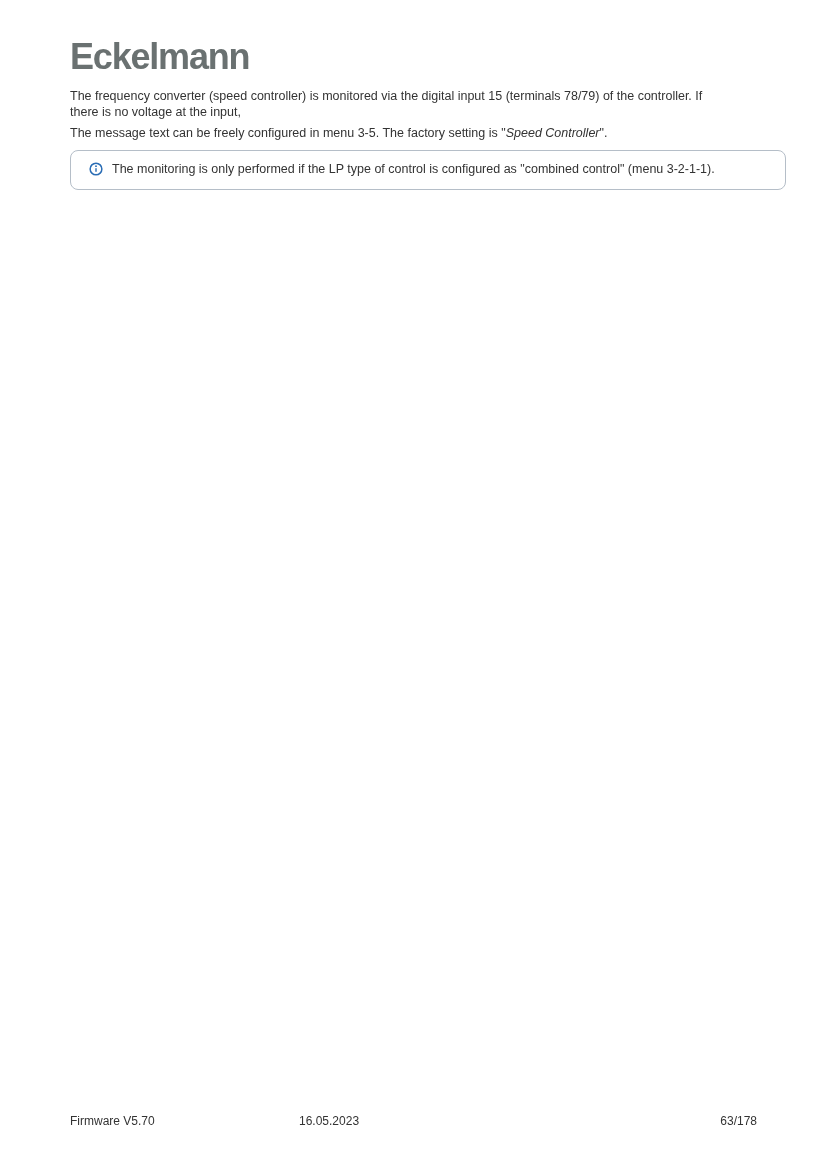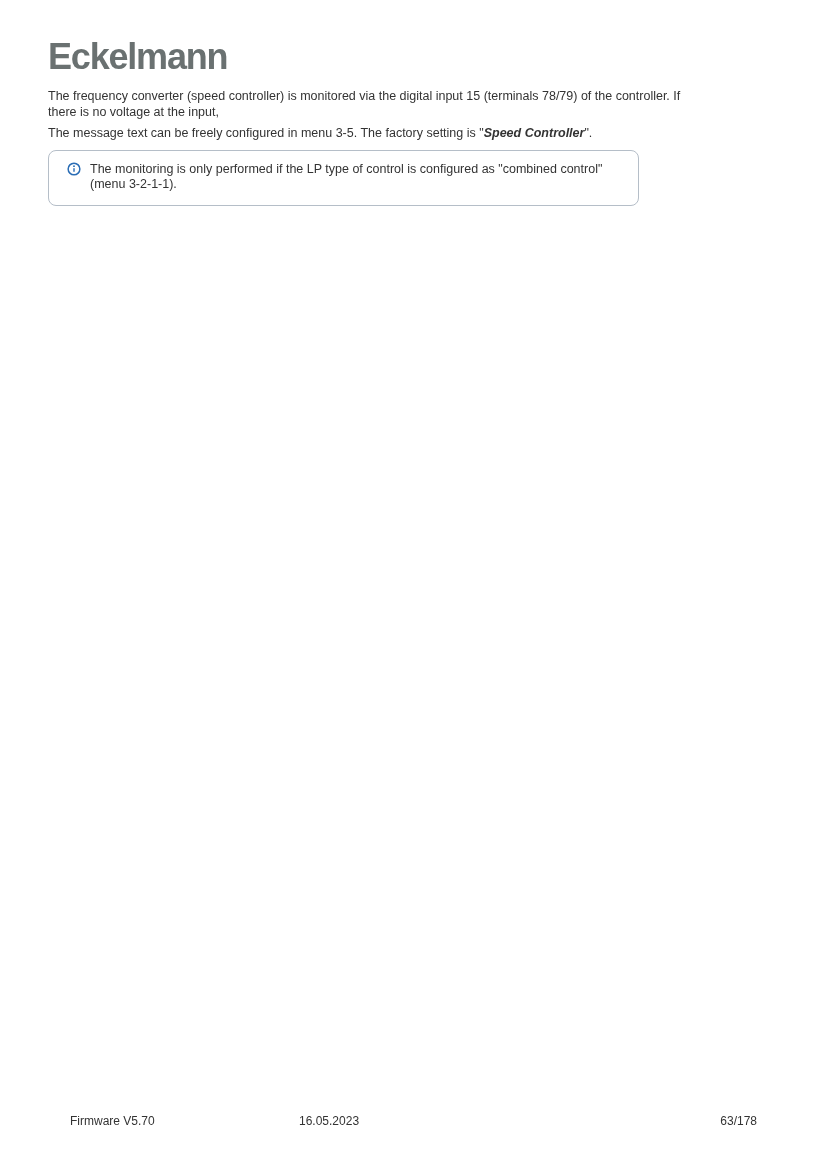--- a/index.html
+++ b/index.html
@@ -4,21 +4,21 @@
 <style>
   html, body { margin: 0; padding: 0; }
   body {
     width: 827px; height: 1169px;
     background: #ffffff;
     font-family: "Liberation Sans", sans-serif;
     color: var(--text, #333333);
     position: relative;
     overflow: hidden;
   }
-  .content { padding: 0 48px; }
+  .content { padding: 0 70px; }
 
   .logo {
     margin: 0;
     padding-top: 37px;
     font-size: 36px;
     line-height: 40px;
     font-weight: 700;
     letter-spacing: -1.2px;
     color: var(--logo, #6a7171);
   }
@@ -48,32 +48,32 @@
   }
   ul.bullets li { position: relative; padding-left: 11px; }
   ul.bullets li::before {
     content: "•";
     position: absolute;
     left: 0; top: 0;
     font-size: 11px;
   }
 
   .para2 { margin-top: 6px; }
-  .para2 .it { font-style: italic; font-weight: bold; }
+  .para2 .it { font-style: italic; }
 
   .info-box {
     margin-top: 8px;
     border: 1.5px solid var(--box-border, #b5bec8);
     border-radius: 8px;
     padding: 11px 18px 12px 18px;
     display: flex;
     align-items: flex-start;
     gap: 9px;
     box-sizing: border-box;
-    width: 591px;
+    width: 716px;
   }
   .info-box .icon {
     flex: 0 0 auto;
     width: 14px; height: 14px;
     margin-top: 0.5px;
     color: var(--info-icon, #2a6db5);
   }
   .info-box .icon svg { display: block; width: 14px; height: 14px; }
   .info-box .txt {
     font-size: 12.5px;

